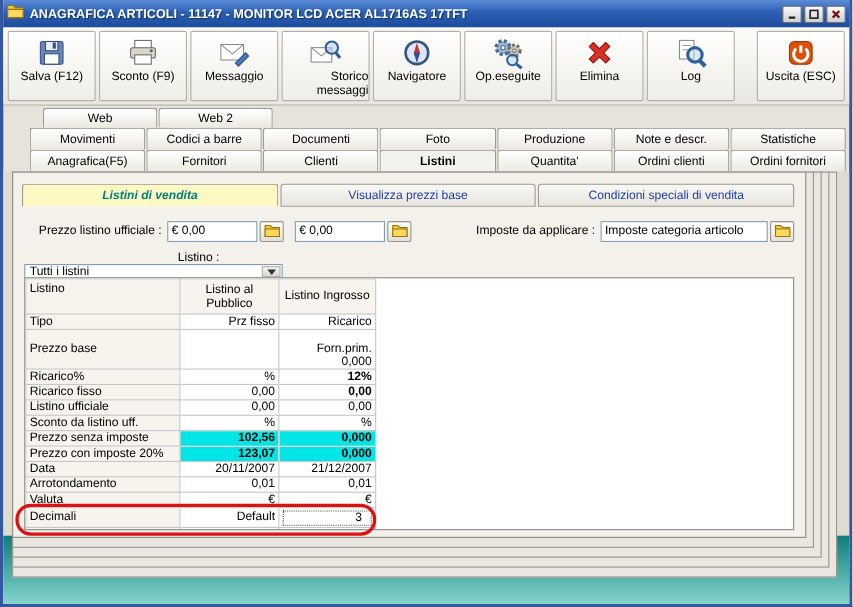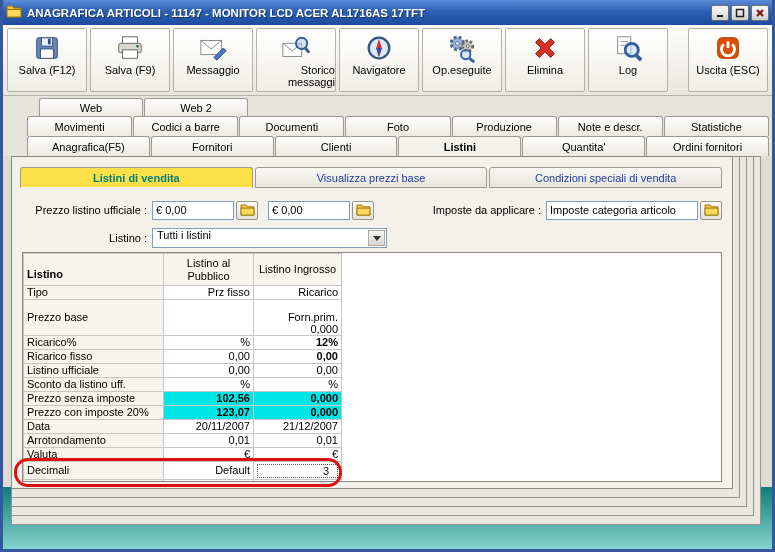--- a/index.html
+++ b/index.html
@@ -50,57 +50,57 @@
   .s2 { width: 736px; height: 351px; }
   .s1 { width: 729px; height: 342px; }
   .page { position: absolute; left: 8px; top: 0; width: 722px; height: 333px;
           background: #f3f1ea; border: 1px solid #8a8880; }
 
   
   .inner-tabs { position: absolute; top: 10px; left: 8px; right: 8px; height: 21px; display: flex; }
   .itab { flex: 1; margin-right: 2px; border: 1px solid #9c9a92; border-radius: 3px 3px 0 0;
           background: linear-gradient(#f9f8f4,#e7e5dd); color: #1f3ea5; font-size: 11px;
           display: flex; align-items: center; justify-content: center; cursor: pointer; }
-  .itab.active { background: #fde047; color: #00807c; font-weight: bold; border-bottom-color: #f6f5ef; }
+  .itab.active { background: #fef9c3; color: #00807c; font-weight: bold; border-bottom-color: #f6f5ef; font-style: italic; }
 
   
   .row-price { position: absolute; top: 43px; left: 10px; right: 10px; height: 20px;
                display: flex; align-items: center; font-size: 11px; }
   .lbl-r { width: 130px; text-align: right; padding-right: 5px; white-space: nowrap; }
   .txt { height: 19px; border: 1px solid #7f9db9; background: #fff; font-size: 11px;
          font-family: "Liberation Sans", sans-serif; padding: 0 3px; }
   .money { width: 82px; text-align: left; }
   .gap { width: 10px; }
   .spacer { flex: 1; }
   .imposte-lbl { text-align: right; padding-right: 5px; white-space: nowrap; }
   .tax { width: 152px; }
   .folder-btn { width: 22px; height: 19px; margin-left: 2px; border: 1px solid #98958c;
                 border-radius: 2px; background: linear-gradient(#fdfdfc,#e2e0d8);
                 display: flex; align-items: center; justify-content: center; cursor: pointer; padding: 0; }
 
   .row-listino { position: absolute; top: 71px; left: 10px; height: 20px; display: flex;
-                 align-items: center; font-size: 11px; }
+                 align-items: center; font-size: 11px; flex-direction: column; }
   .combo { width: 235px; height: 20px; border: 1px solid #7f9db9; background: #fff;
            display: flex; align-items: flex-start; padding-left: 4px; position: relative; cursor: pointer; }
   .combo-btn { position: absolute; right: 1px; top: 1px; bottom: 1px; width: 17px;
                border: 1px solid #aeaba2; background: linear-gradient(#f6f6f4,#d8d6ce);
                display: flex; align-items: center; justify-content: center; }
   .tri { width: 0; height: 0; border-left: 4px solid transparent; border-right: 4px solid transparent;
          border-top: 5px solid #333; }
 
   
   .grid { position: absolute; top: 95px; left: 10px; right: 10px; bottom: 6px;
           background: #fff; border: 1px solid #8a8880; overflow: hidden; }
   table.pgrid { border-collapse: collapse; table-layout: fixed; width: 318px; font-size: 11px; }
   .pgrid td { border: 1px solid #c6c6c6; padding: 0 3px; height: 14px; line-height: 13px;
               white-space: nowrap; overflow: hidden; }
   .pgrid .lab { background: #f6f4ec; text-align: left; }
   .pgrid .val { background: #fff; text-align: right; }
   .pgrid tr.ghead td { height: 32px; }
-  .pgrid .corner { vertical-align: top; padding-top: 14px; font-weight: bold; }
+  .pgrid .corner { vertical-align: top; padding-top: 2px; }
   .pgrid .hdr { background: #f6f4ec; text-align: center; vertical-align: middle;
                 white-space: normal; line-height: 13px; }
   .pgrid tr.tall td { height: 36px; }
   .pgrid tr.tall .lab { vertical-align: middle; }
   .pgrid tr.tall .two { vertical-align: bottom; white-space: normal; }
   .pgrid tr.tall .two div { line-height: 12px; text-align: right; }
   .pgrid .cyan { background: #00e6e6; font-weight: bold; }
   .pgrid .b { font-weight: bold; }
   .pgrid tr.dec td { height: 18px; }
   .editor-box { border: 1px dotted #555; background: #fff; height: 14px; line-height: 13px;
@@ -155,21 +155,21 @@
     </button>
     <button class="tbtn">
       <span class="ticon">
         <svg width="30" height="30" viewBox="0 0 32 32">
             <rect x="8" y="4" width="16" height="8" fill="#fff" stroke="#666"></rect>
             <rect x="4" y="11" width="24" height="10" rx="2" fill="#d9d6ce" stroke="#666"></rect>
             <circle cx="24" cy="14" r="1.5" fill="#3a7a3a"></circle>
             <rect x="8" y="18" width="16" height="9" fill="#fff" stroke="#666"></rect>
           </svg>
       </span>
-      <span class="tlabel">Salva (F9)</span>
+      <span class="tlabel">Sconto (F9)</span>
     </button>
     <button class="tbtn">
       <span class="ticon">
         <svg width="30" height="30" viewBox="0 0 32 32">
             <rect x="3" y="8" width="22" height="15" fill="#fdfdfd" stroke="#888"></rect>
             <path d="M3 8 L14 17 L25 8" fill="none" stroke="#888"></path>
             <path d="M17 26 L27 16 L30 19 L20 29 Z" fill="#4a78c8" stroke="#2f4f80"></path>
           </svg>
       </span>
       <span class="tlabel">Messaggio</span>
@@ -279,20 +279,23 @@
         <span>Fornitori</span>
       </div>
     <div class="tab">
         <span>Clienti</span>
       </div>
     <div class="tab active">
         <span>Listini</span>
       </div>
     <div class="tab">
         <span>Quantita'</span>
+      </div>
+    <div class="tab">
+        <span>Ordini clienti</span>
       </div>
     <div class="tab">
         <span>Ordini fornitori</span>
       </div>
   </div>
 
   <div class="stage">
     <div class="bottom-band"></div>
     <div class="stack s4"></div>
     <div class="stack s3"></div>

